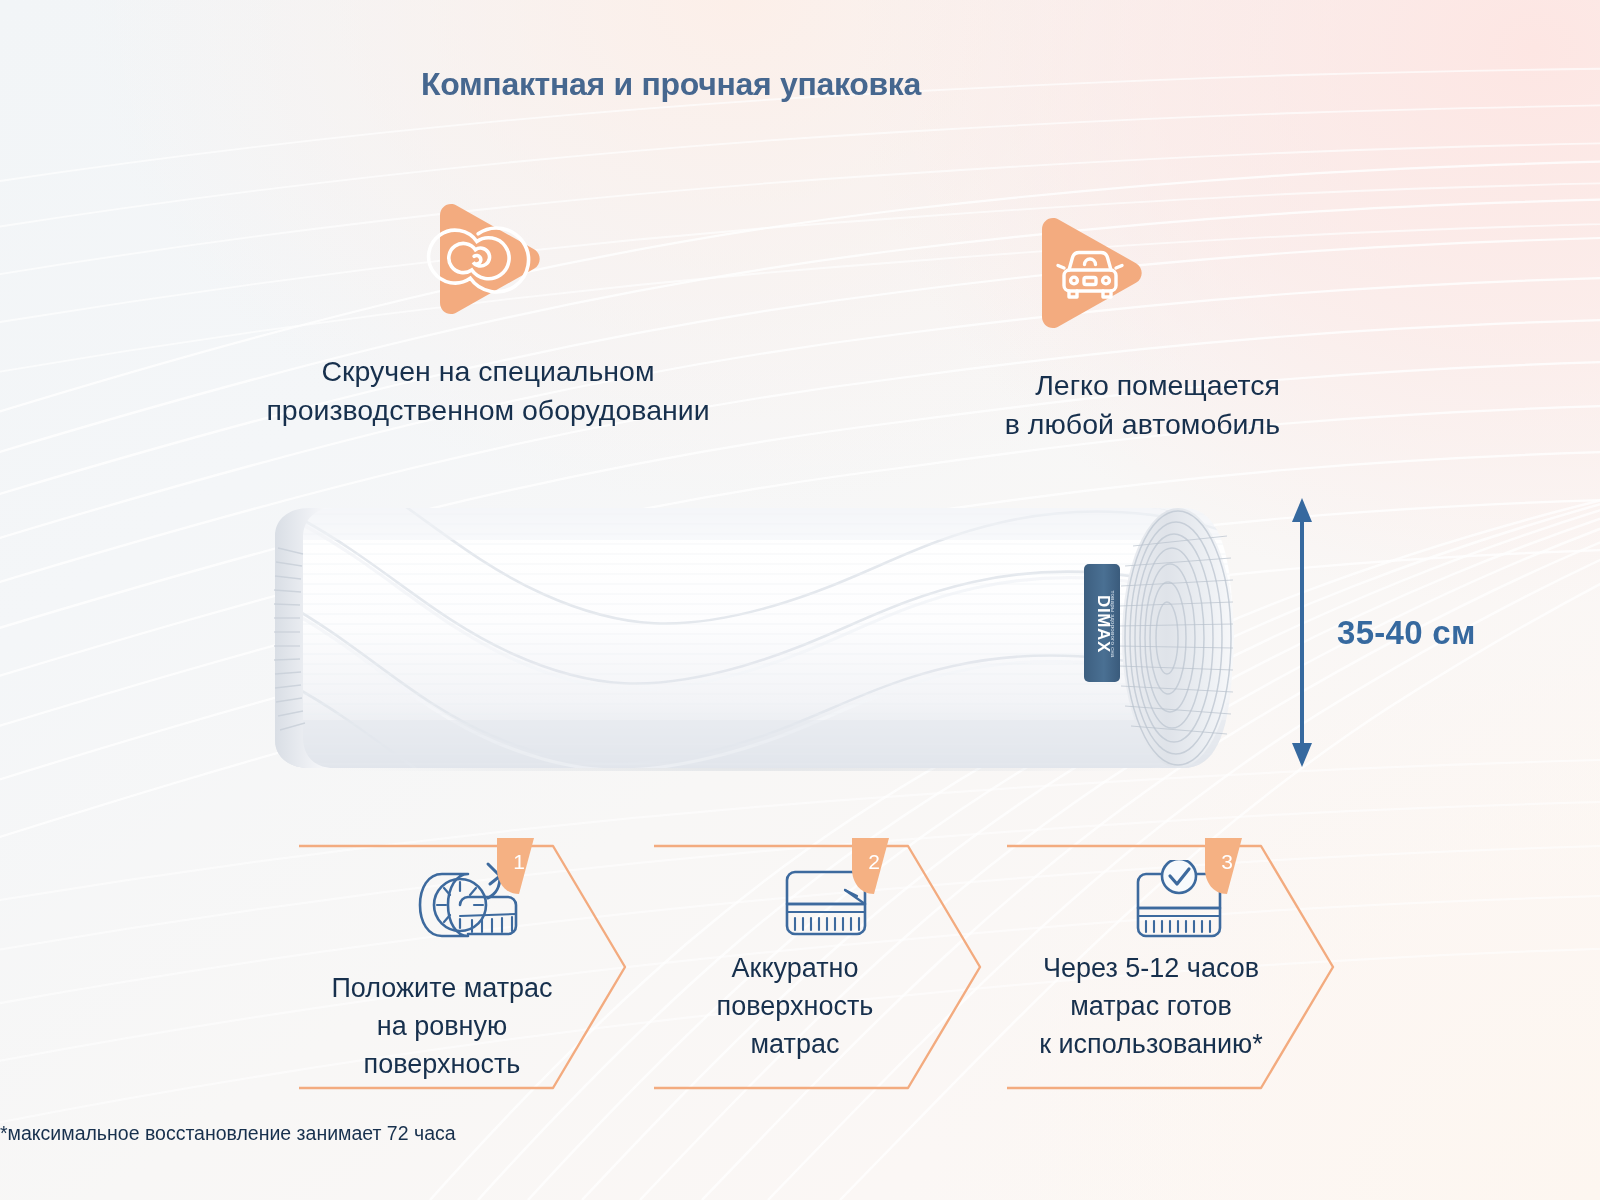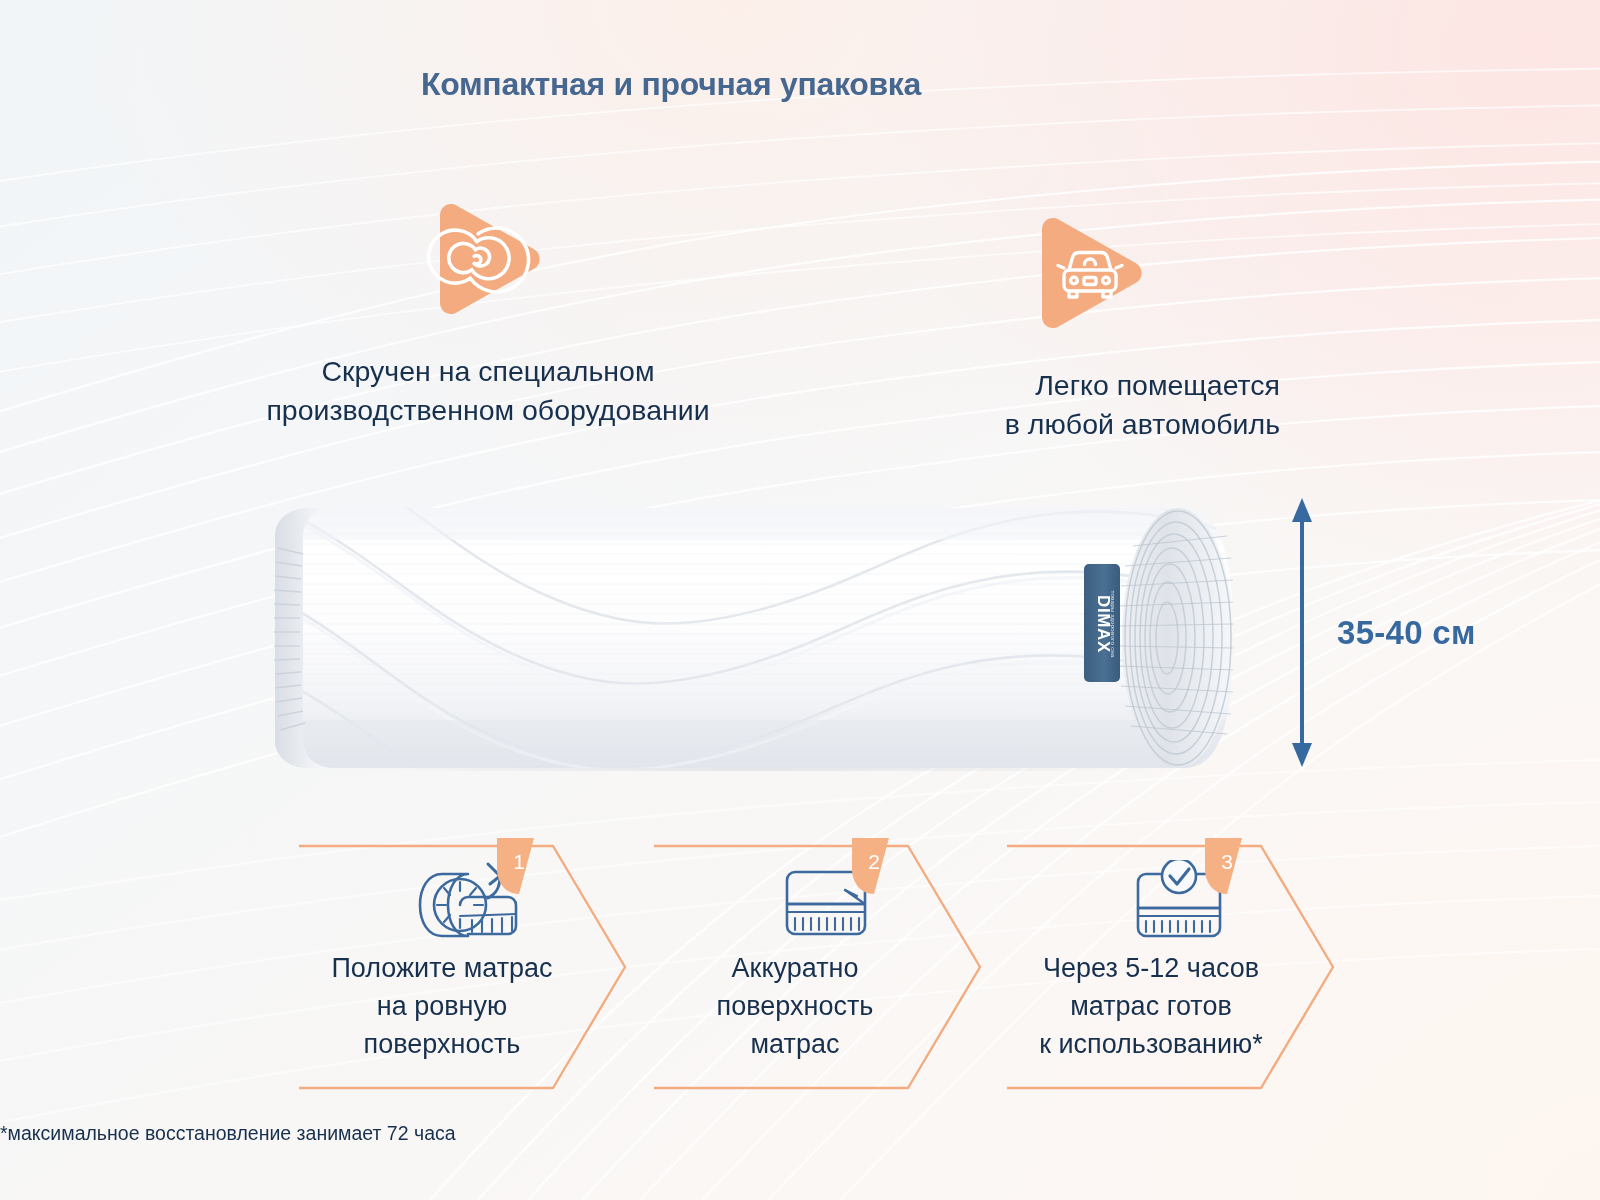--- a/index.html
+++ b/index.html
@@ -97,21 +97,21 @@
   }
   .step-text {
     position: absolute;
     left: 0; top: 112px; width: 290px;
     text-align: center;
     font-size: 27px;
     line-height: 1.40;
     color: #17304d;
     white-space: pre-line;
   }
-  #step-1 .step-text { left: 2px; }
+  #step-1 .step-text { left: 2px; margin-top: 20px; }
   #step-2 .step-text { left: 0px; }
   #step-3 .step-text { left: -12px; width: 320px; }
 
   
   .footnote {
     position: absolute;
     top: 1122px; left: 0; width: 1600px;
     text-align: left;
     font-size: 19.5px;
     color: #17304d;

